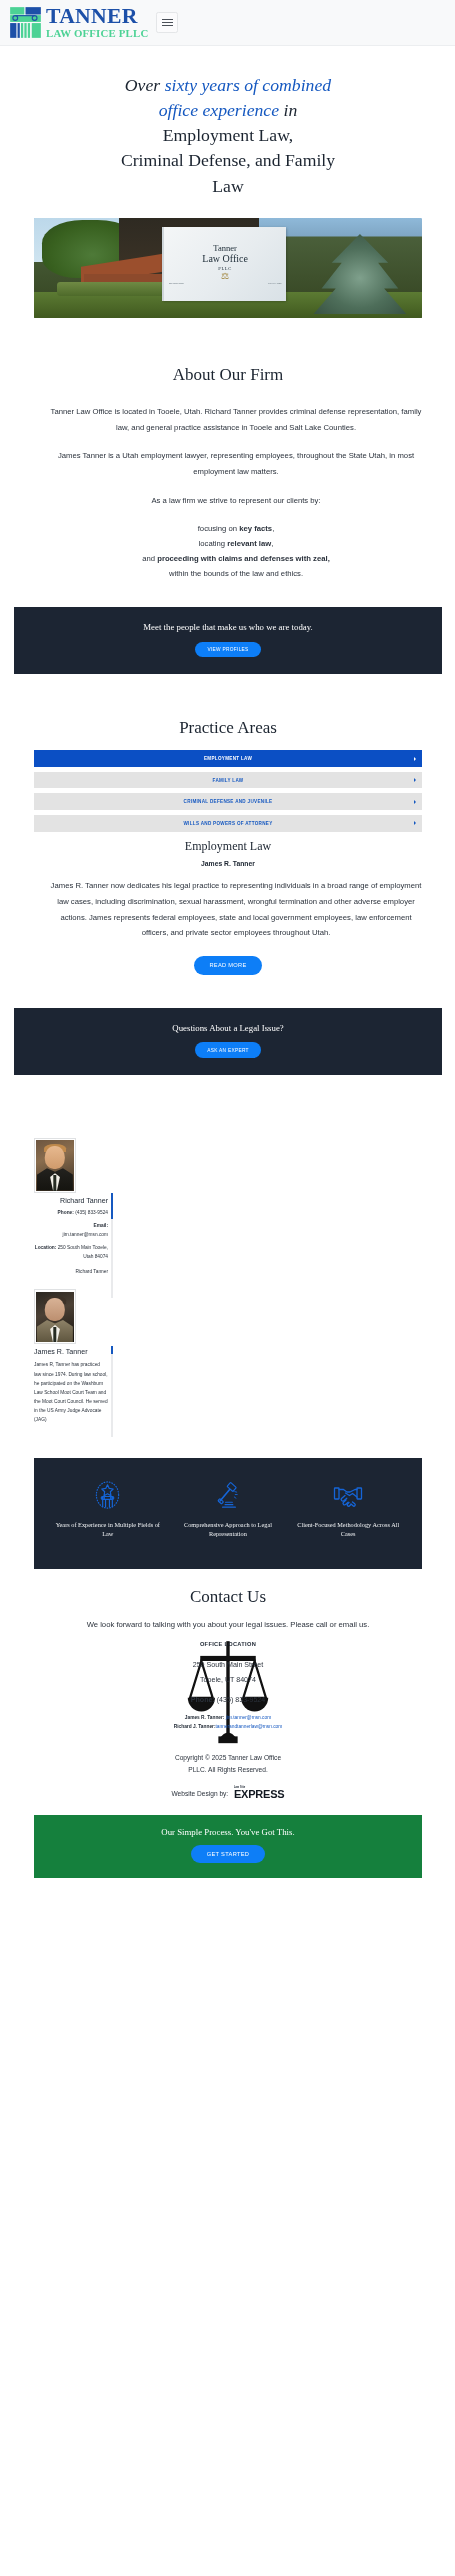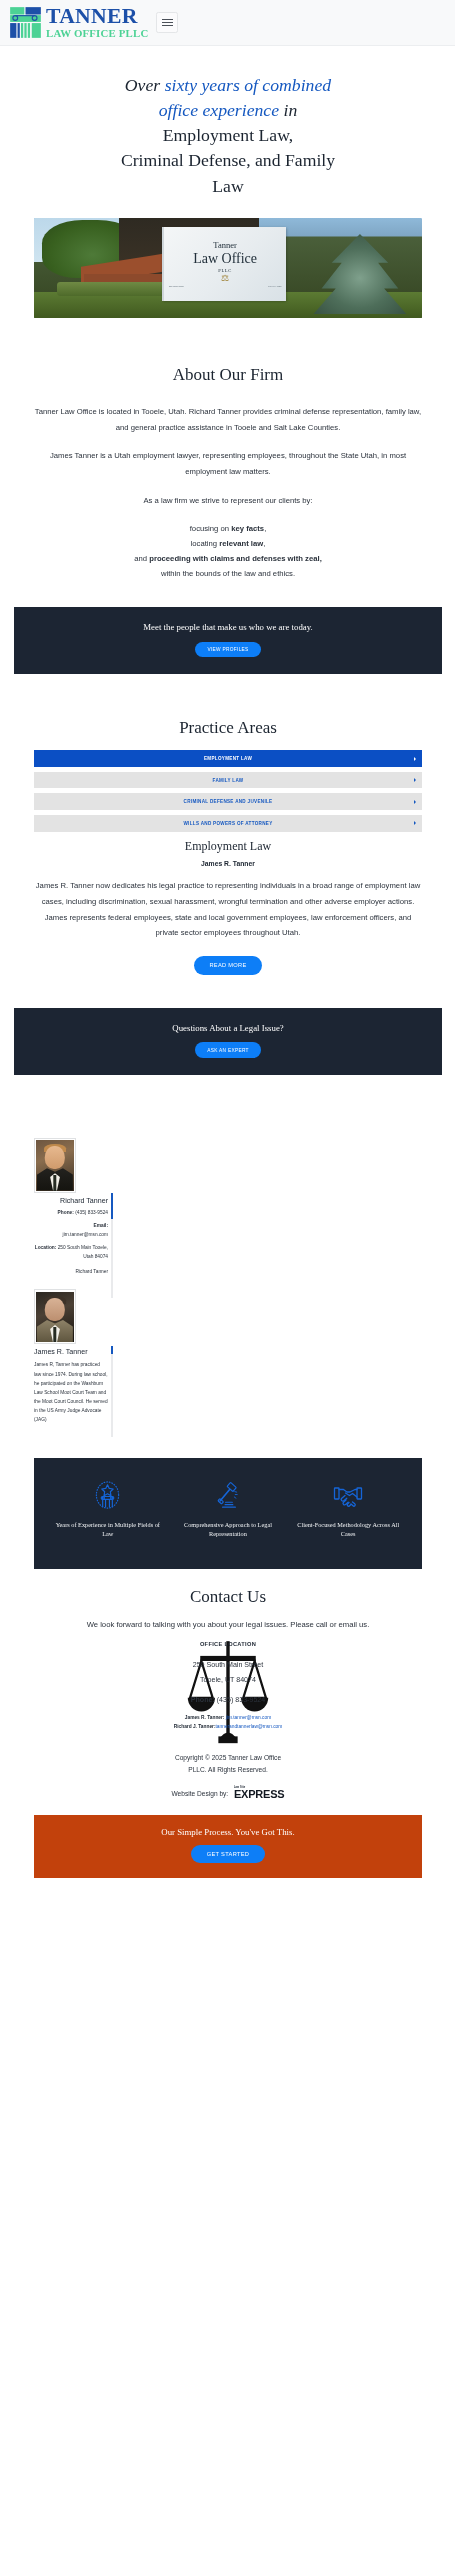--- a/index.html
+++ b/index.html
@@ -97,41 +97,41 @@
             clip-path: polygon(50% 0%, 78% 36%, 68% 36%, 88% 68%, 74% 68%, 96% 100%, 4% 100%, 26% 68%, 12% 68%, 32% 36%, 22% 36%); }
   .hp-sign {
     position:absolute; left:33%; top:9%; width:32%; height:74%;
     background: linear-gradient(135deg,#f4f6f7 0%,#e7ecef 55%,#d9e1e6 100%);
     border-left: 2.3px solid #cfd6da;
     box-shadow: 1.1px 1.1px 2.8px rgba(0,0,0,.35);
     display:flex; flex-direction:column; align-items:center; justify-content:center;
     font-family: "Liberation Serif", serif; color:#22303b;
   }
   .hp-sign .s1 { font-size: 8.5px; line-height: 1.12; }
-  .hp-sign .s2 { font-size: 14px; line-height: 1.12; }
+  .hp-sign .s2 { font-size: 10px; line-height: 1.12; }
   .hp-sign .s3 { font-size: 4.6px; letter-spacing: 0.6px; margin-top: 1.1px; }
   .hp-sign .scale { font-size: 9px; color:#9b7d2e; margin-top:1.1px; line-height:1; }
   .hp-sign .s4 { font-size: 2.3px; color:#55626c; margin-top:1.7px; width:92%; display:flex; justify-content:space-between; }
 
   
   .section { padding: 0 34px; }
   .sec-title {
     font-family: "Liberation Serif", serif;
     font-size: 17px;
     font-weight: 400;
     text-align: center;
     color: #1b2430;
   }
   .body-copy {
     text-align: center;
     font-size: 7.7px;
     line-height: 2.05;
     color: #2b323c;
   }
-  .body-copy p { margin-bottom: 12.5px; }
+  .body-copy p { margin-bottom: 12.5px; margin-left: 16px; }
   .body-copy p:last-child { margin-bottom: 0; }
   .body-copy b { font-weight: 700; }
   .tight { line-height: 1.95; }
 
   
   .dark-band {
     background: #1c2533;
     margin: 0 14px;
     padding: 15px 11.4px 17px;
     text-align: center;
@@ -320,21 +320,21 @@
   .design-by {
     margin-top: 10.3px;
     display: flex; align-items: center; justify-content: center; gap: 5.7px;
     font-size: 6.6px; color: #2b323c;
   }
   .lse-logo { display:flex; flex-direction:column; align-items:flex-start; line-height:1; }
   .lse-top { font-size: 2.6px; font-weight:700; color:#1b2430; letter-spacing:0.1px; }
   .lse-main { font-size: 11px; font-weight:800; color:#121821; letter-spacing:-0.2px; position:relative; }
 
   .footer-band {
-    background: #c2410c;
+    background: #15803d;
     margin: 15px 34px 0;
     padding: 11.4px 11.4px 15px;
     text-align: center;
   }
   .footer-band h3 {
     font-family: "Liberation Serif", serif;
     font-weight: 400;
     font-size: 8.8px;
     color: #ffffff;
     margin-bottom: 8px;

